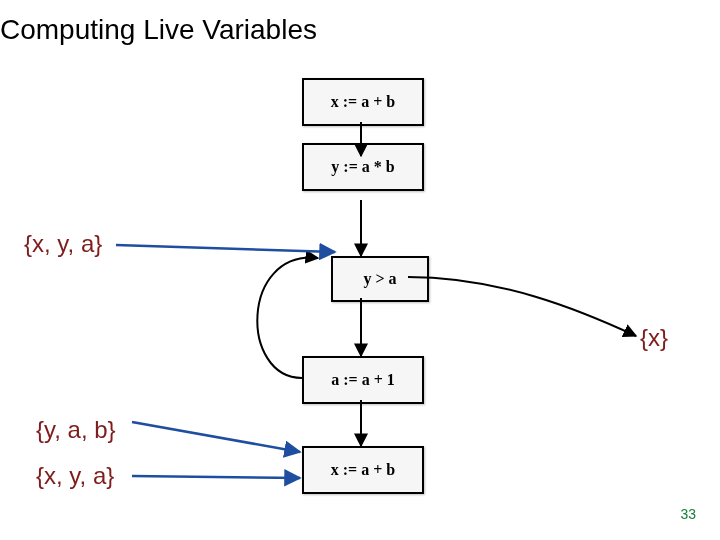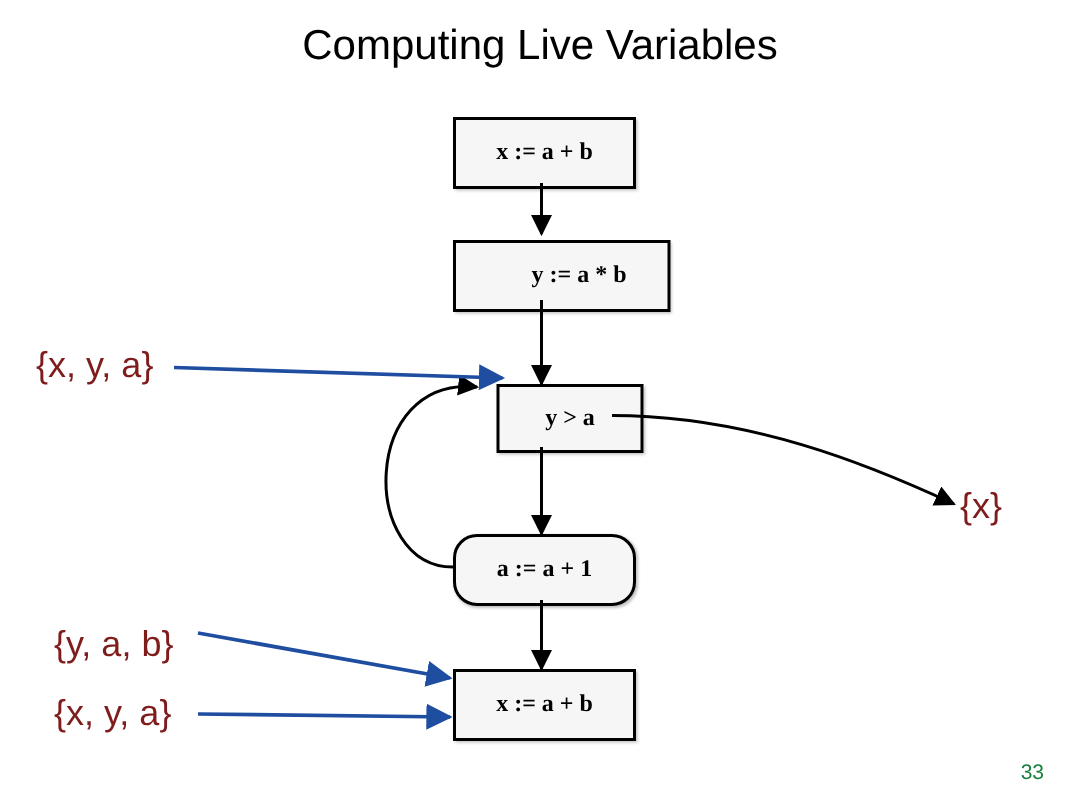--- a/index.html
+++ b/index.html
@@ -10,42 +10,41 @@
     background: #ffffff;
     font-family: Arial, Helvetica, sans-serif;
     position: relative;
     overflow: hidden;
   }
   .title {
     position: absolute;
     top: 14px;
     left: 0;
     width: 720px;
-    text-align: center;
     font-size: 28px;
     color: #000;
   }
   .node {
     position: absolute;
     border: 2px solid #000;
     background: #f6f6f6;
     box-shadow: 1px 1px 2px rgba(0,0,0,0.25);
     display: flex;
     align-items: center;
     justify-content: center;
     font-family: "Times New Roman", serif;
     font-size: 16px;
     color: #000;
     font-weight: bold;
   }
   
   .n1 { left: 302px; top:  78px; width: 118px; height: 44px; }
-  .n2 { left: 302px; top: 160px; width: 118px; height: 44px; padding-left: 23px; }
+  .n2 { left: 302px; top: 143px; width: 118px; height: 44px; }
   .n3 { left: 331px; top: 256px; width:  94px; height: 42px; }
-  .n4 { left: 302px; top: 356px; width: 118px; height: 44px; border-radius: 16px; }
+  .n4 { left: 302px; top: 356px; width: 118px; height: 44px; }
   .n5 { left: 302px; top: 446px; width: 118px; height: 44px; }
 
   .annotation {
     position: absolute;
     font-size: 24px;
     color: #7f1d1d;
     font-family: Arial, Helvetica, sans-serif;
   }
   
   .a1 { left:  24px; top: 230px; }       

